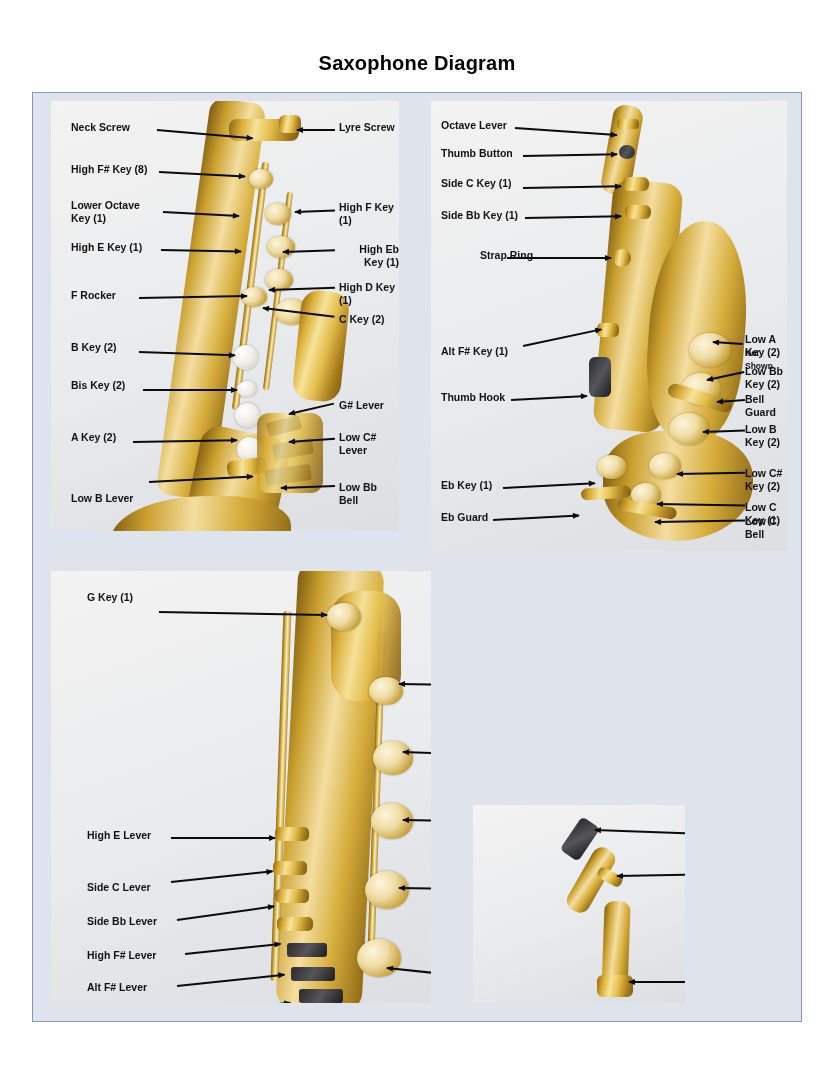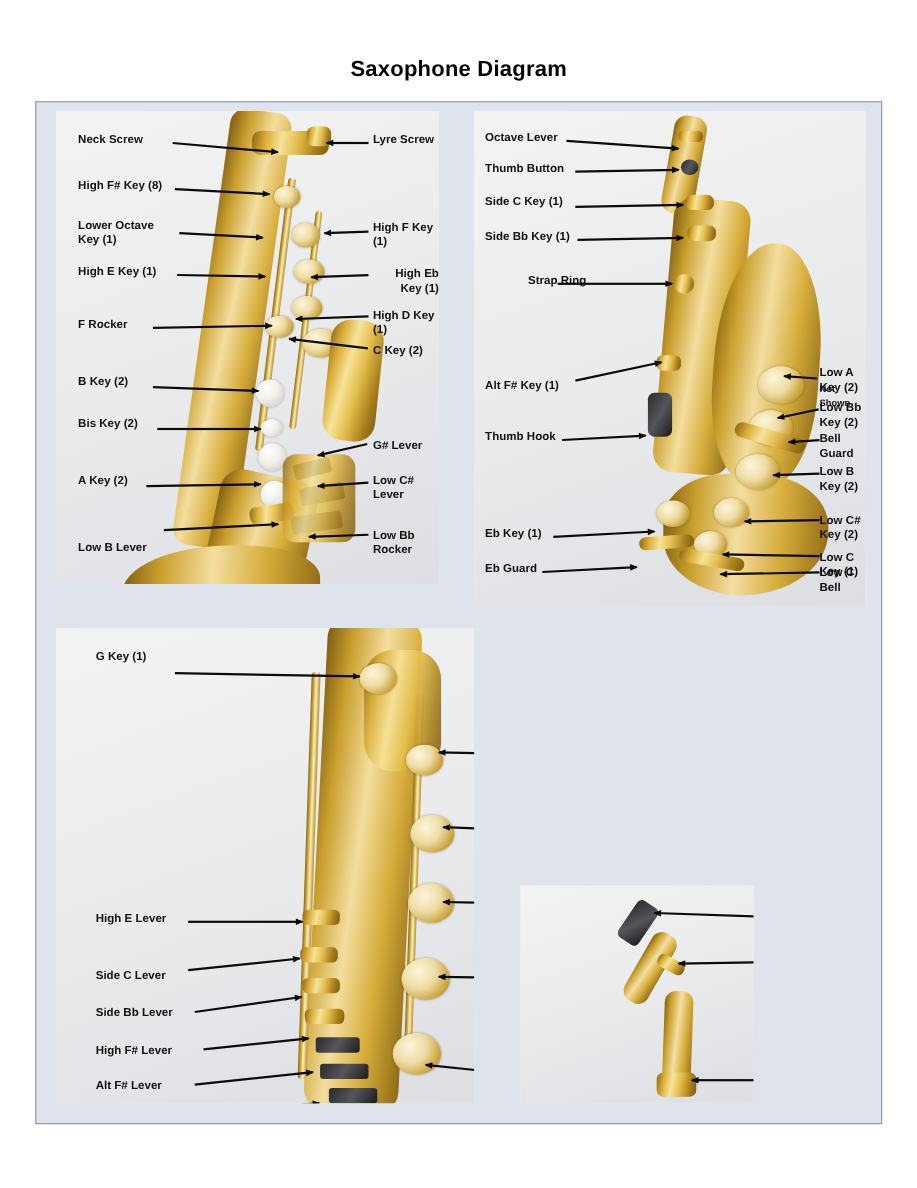--- a/index.html
+++ b/index.html
@@ -198,21 +198,21 @@
 
     <div class="label" style="left:288px; top:212px;">C Key (2)</div>
     <div class="leader rev" style="left:212px; top:206px; width:72px; transform: rotate(7deg);"></div>
 
     <div class="label" style="left:288px; top:298px;">G# Lever</div>
     <div class="leader rev" style="left:238px; top:312px; width:46px; transform: rotate(-13deg);"></div>
 
     <div class="label" style="left:288px; top:330px;">Low C# Lever</div>
     <div class="leader rev" style="left:238px; top:340px; width:46px; transform: rotate(-4deg);"></div>
 
-    <div class="label" style="left:288px; top:380px;">Low Bb Rocker</div>
+    <div class="label" style="left:288px; top:380px;">Low Bb Bell</div>
     <div class="leader rev" style="left:230px; top:386px; width:54px; transform: rotate(-2deg);"></div>
   </div>
 
   <div class="photo" style="left:398px; top:8px; width:356px; height:450px;">
     <div class="backdrop"></div>
 
     <div class="brass-soft" style="left:176px; top:4px; width:30px; height:90px; transform: rotate(10deg); border-radius:12px;"></div>
     <div class="brass-soft" style="left:172px; top:80px; width:70px; height:250px; transform: rotate(5deg); border-radius:18px;"></div>
 
     <div class="brass-soft" style="left:218px; top:120px; width:96px; height:220px; border-radius:50% 46% 40% 40%; transform: rotate(4deg);"></div>

